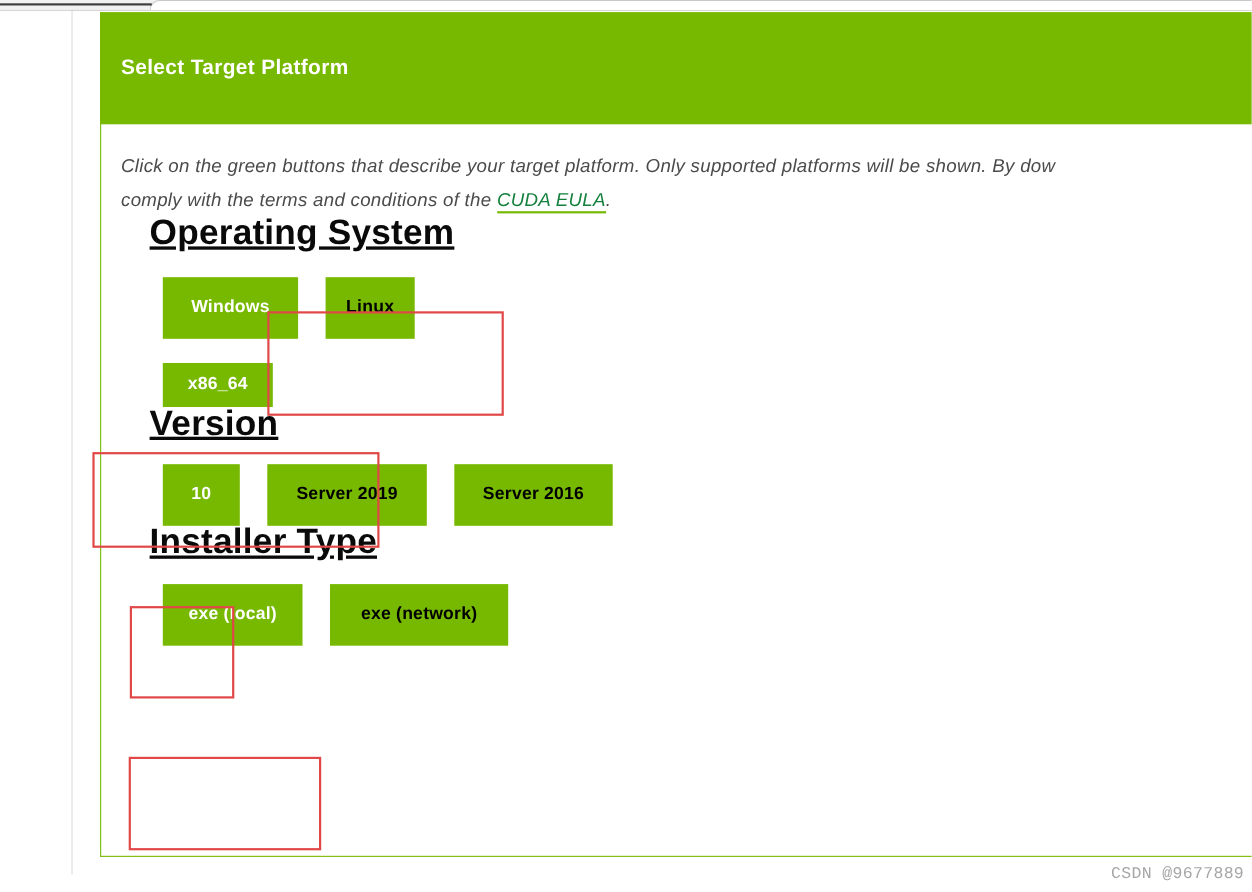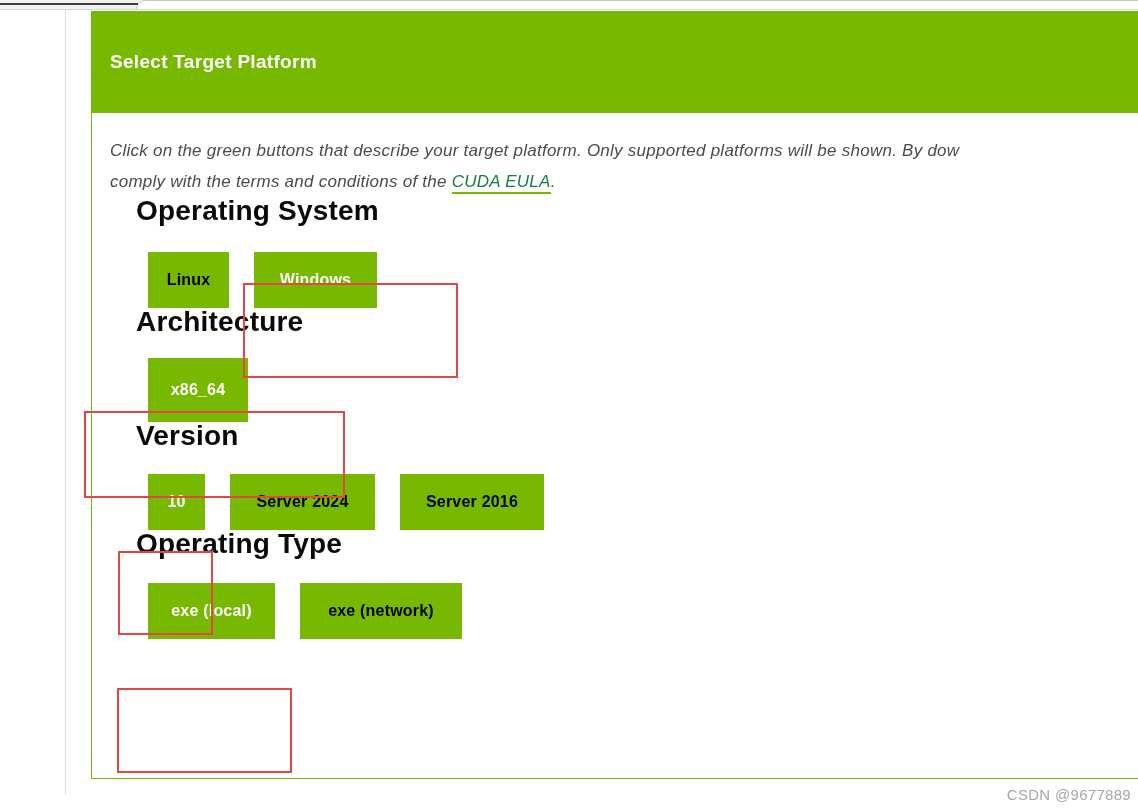--- a/index.html
+++ b/index.html
@@ -76,26 +76,27 @@
   }
   .eula-link {
     color: #15803d;
     text-decoration: none;
     border-bottom: 2px solid #76b900;
     padding-bottom: 1px;
     cursor: pointer;
   }
 
   h2.section-title {
-    font-size: 28px;
+    font-size: 32px;
     font-weight: bold;
     color: #0a0a0a;
     letter-spacing: 0.2px;
     margin: 0 0 0 44px;
     line-height: 28px;
+    text-decoration: underline;
   }
   .btn-row {
     display: flex;
     gap: 25px;
     margin-left: 56px;
   }
   .btn {
     height: 56px;
     background: #76b900;
     border: none;
@@ -134,20 +135,21 @@
   .anno-version   { left: 118px; top: 551px; width: 95px;  height: 84px; }
   .anno-installer { left: 117px; top: 688px; width: 175px; height: 85px; }
 
   .watermark {
     position: absolute;
     top: 786px;
     right: 7px;
     color: #a6a6a6;
     font-size: 15px;
     letter-spacing: 0.3px;
+    font-family: Liberation Mono, monospace;
   }
 </style>
 </head>
 <body>
 
 <div class="chrome-bg"></div>
 <div class="chrome-tab"></div>
 <div class="chrome-darkline"></div>
 
 <div class="gutter-line"></div>
@@ -158,37 +160,36 @@
     <span class="title">Select Target Platform</span>
   </div>
 
   <div class="intro">
     <div>Click on the green buttons that describe your target platform. Only supported platforms will be shown. By dow</div>
     <div><span>comply with the terms and conditions of the </span><a class="eula-link">CUDA EULA</a><span>.</span></div>
   </div>
 
   <h2 class="section-title mt-os-title">Operating System</h2>
   <div class="btn-row mt-os-row">
+    <button class="btn selected" style="width:123px">Windows</button>
     <button class="btn" style="width:81px">Linux</button>
-    <button class="btn selected" style="width:123px">Windows</button>
-  </div>
-
-  <h2 class="section-title mt-arch-title">Architecture</h2>
+  </div>
+
   <div class="btn-row mt-arch-row">
-    <button class="btn selected" style="width:100px;height:64px">x86_64</button>
+    <button class="btn selected" style="width:100px;height:40px">x86_64</button>
   </div>
 
   <h2 class="section-title mt-ver-title">Version</h2>
   <div class="btn-row mt-ver-row">
-    <button class="btn selected" style="width:57px">10</button>
-    <button class="btn" style="width:145px">Server 2024</button>
+    <button class="btn selected" style="width:70px">10</button>
+    <button class="btn" style="width:145px">Server 2019</button>
     <button class="btn" style="width:144px">Server 2016</button>
   </div>
 
-  <h2 class="section-title mt-inst-title">Operating Type</h2>
+  <h2 class="section-title mt-inst-title">Installer Type</h2>
   <div class="btn-row mt-inst-row">
     <button class="btn selected" style="width:127px">exe (local)</button>
     <button class="btn" style="width:162px">exe (network)</button>
   </div>
 
 </div>
 
 <div class="annotation anno-windows"></div>
 <div class="annotation anno-arch"></div>
 <div class="annotation anno-version"></div>

